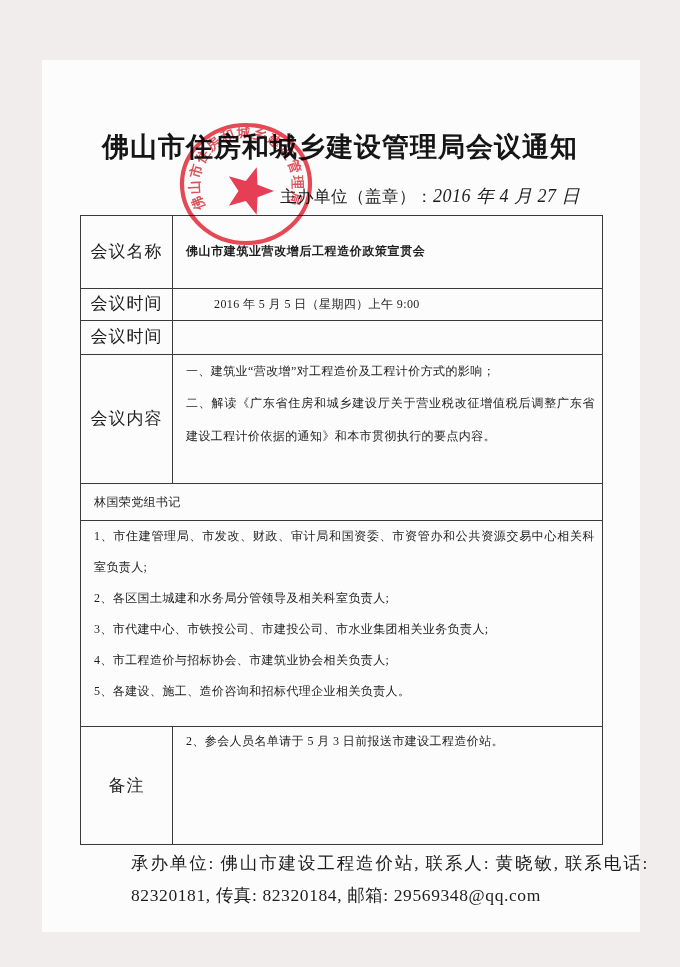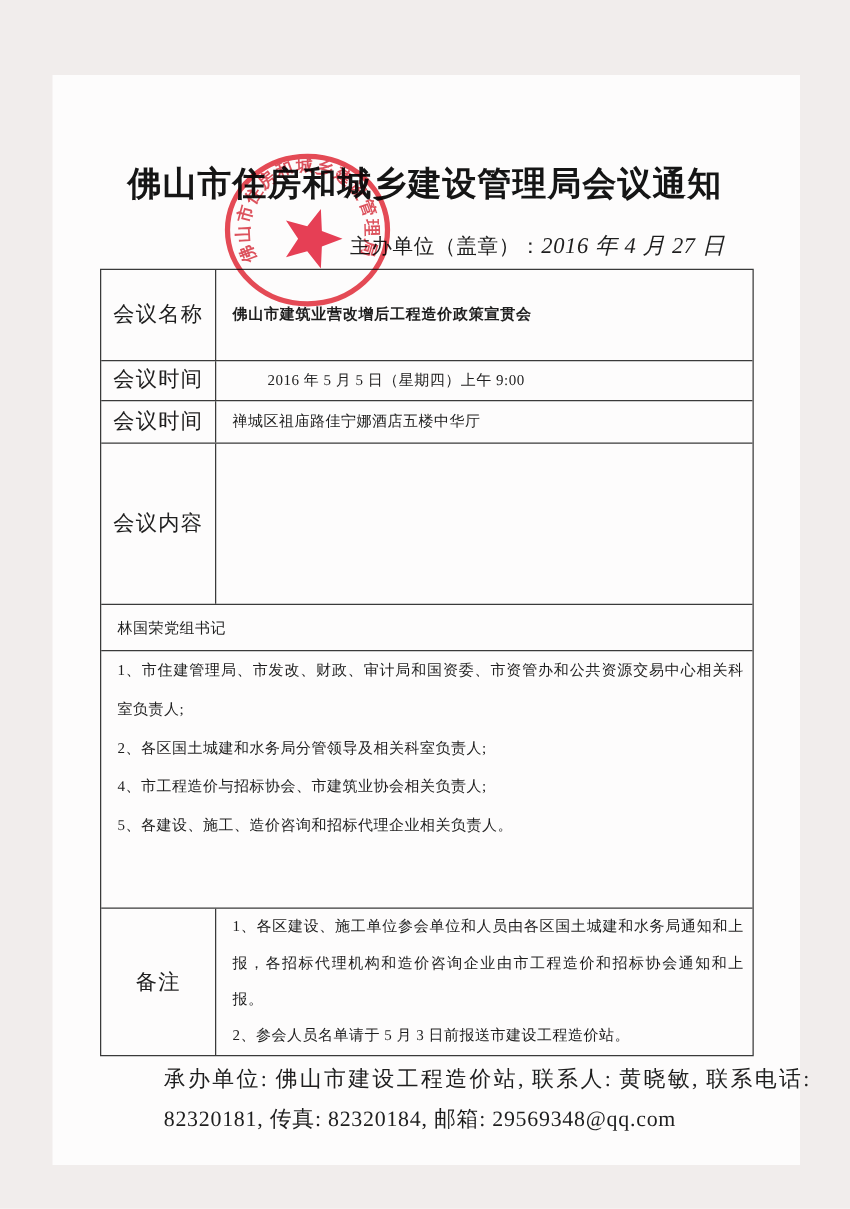--- a/index.html
+++ b/index.html
@@ -108,48 +108,49 @@
         <span>会议时间</span>
       </div>
       <div class="t-value">
         <span>2016 年 5 月 5 日（星期四）上午 9:00</span>
       </div>
     </div>
     <div class="t-row">
       <div class="t-label">
         <span>会议时间</span>
       </div>
-      <div class="t-value">
-        <span>禅城区祖庙路佳宁娜酒店五楼中华厅</span>
-      </div>
     </div>
     <div class="t-row">
       <div class="t-label">
         <span>会议内容</span>
+      </div>
+      <div class="t-value">
+        <p>一、建筑业“营改增”对工程造价及工程计价方式的影响；</p>
+        <p>二、解读《广东省住房和城乡建设厅关于营业税改征增值税后调整广东省建设工程计价依据的通知》和本市贯彻执行的要点内容。</p>
       </div>
     </div>
     <div class="t-row">
       <div class="t-value">
         <span>林国荣党组书记</span>
       </div>
     </div>
     <div class="t-row">
       <div class="t-value">
         <p>1、市住建管理局、市发改、财政、审计局和国资委、市资管办和公共资源交易中心相关科室负责人;</p>
         <p>2、各区国土城建和水务局分管领导及相关科室负责人;</p>
+        <p>3、市代建中心、市铁投公司、市建投公司、市水业集团相关业务负责人;</p>
         <p>4、市工程造价与招标协会、市建筑业协会相关负责人;</p>
         <p>5、各建设、施工、造价咨询和招标代理企业相关负责人。</p>
       </div>
     </div>
     <div class="t-row">
       <div class="t-label">
         <span>备注</span>
       </div>
       <div class="t-value">
-        <p>1、各区建设、施工单位参会单位和人员由各区国土城建和水务局通知和上报，各招标代理机构和造价咨询企业由市工程造价和招标协会通知和上报。</p>
         <p>2、参会人员名单请于 5 月 3 日前报送市建设工程造价站。</p>
       </div>
     </div>
   </div>
 
 <div class="footer">
   <div class="f-line1">承办单位: 佛山市建设工程造价站, 联系人: 黄晓敏, 联系电话:</div>
   <div class="f-line2">82320181, 传真: 82320184, 邮箱: 29569348@qq.com</div>
 </div>
 

